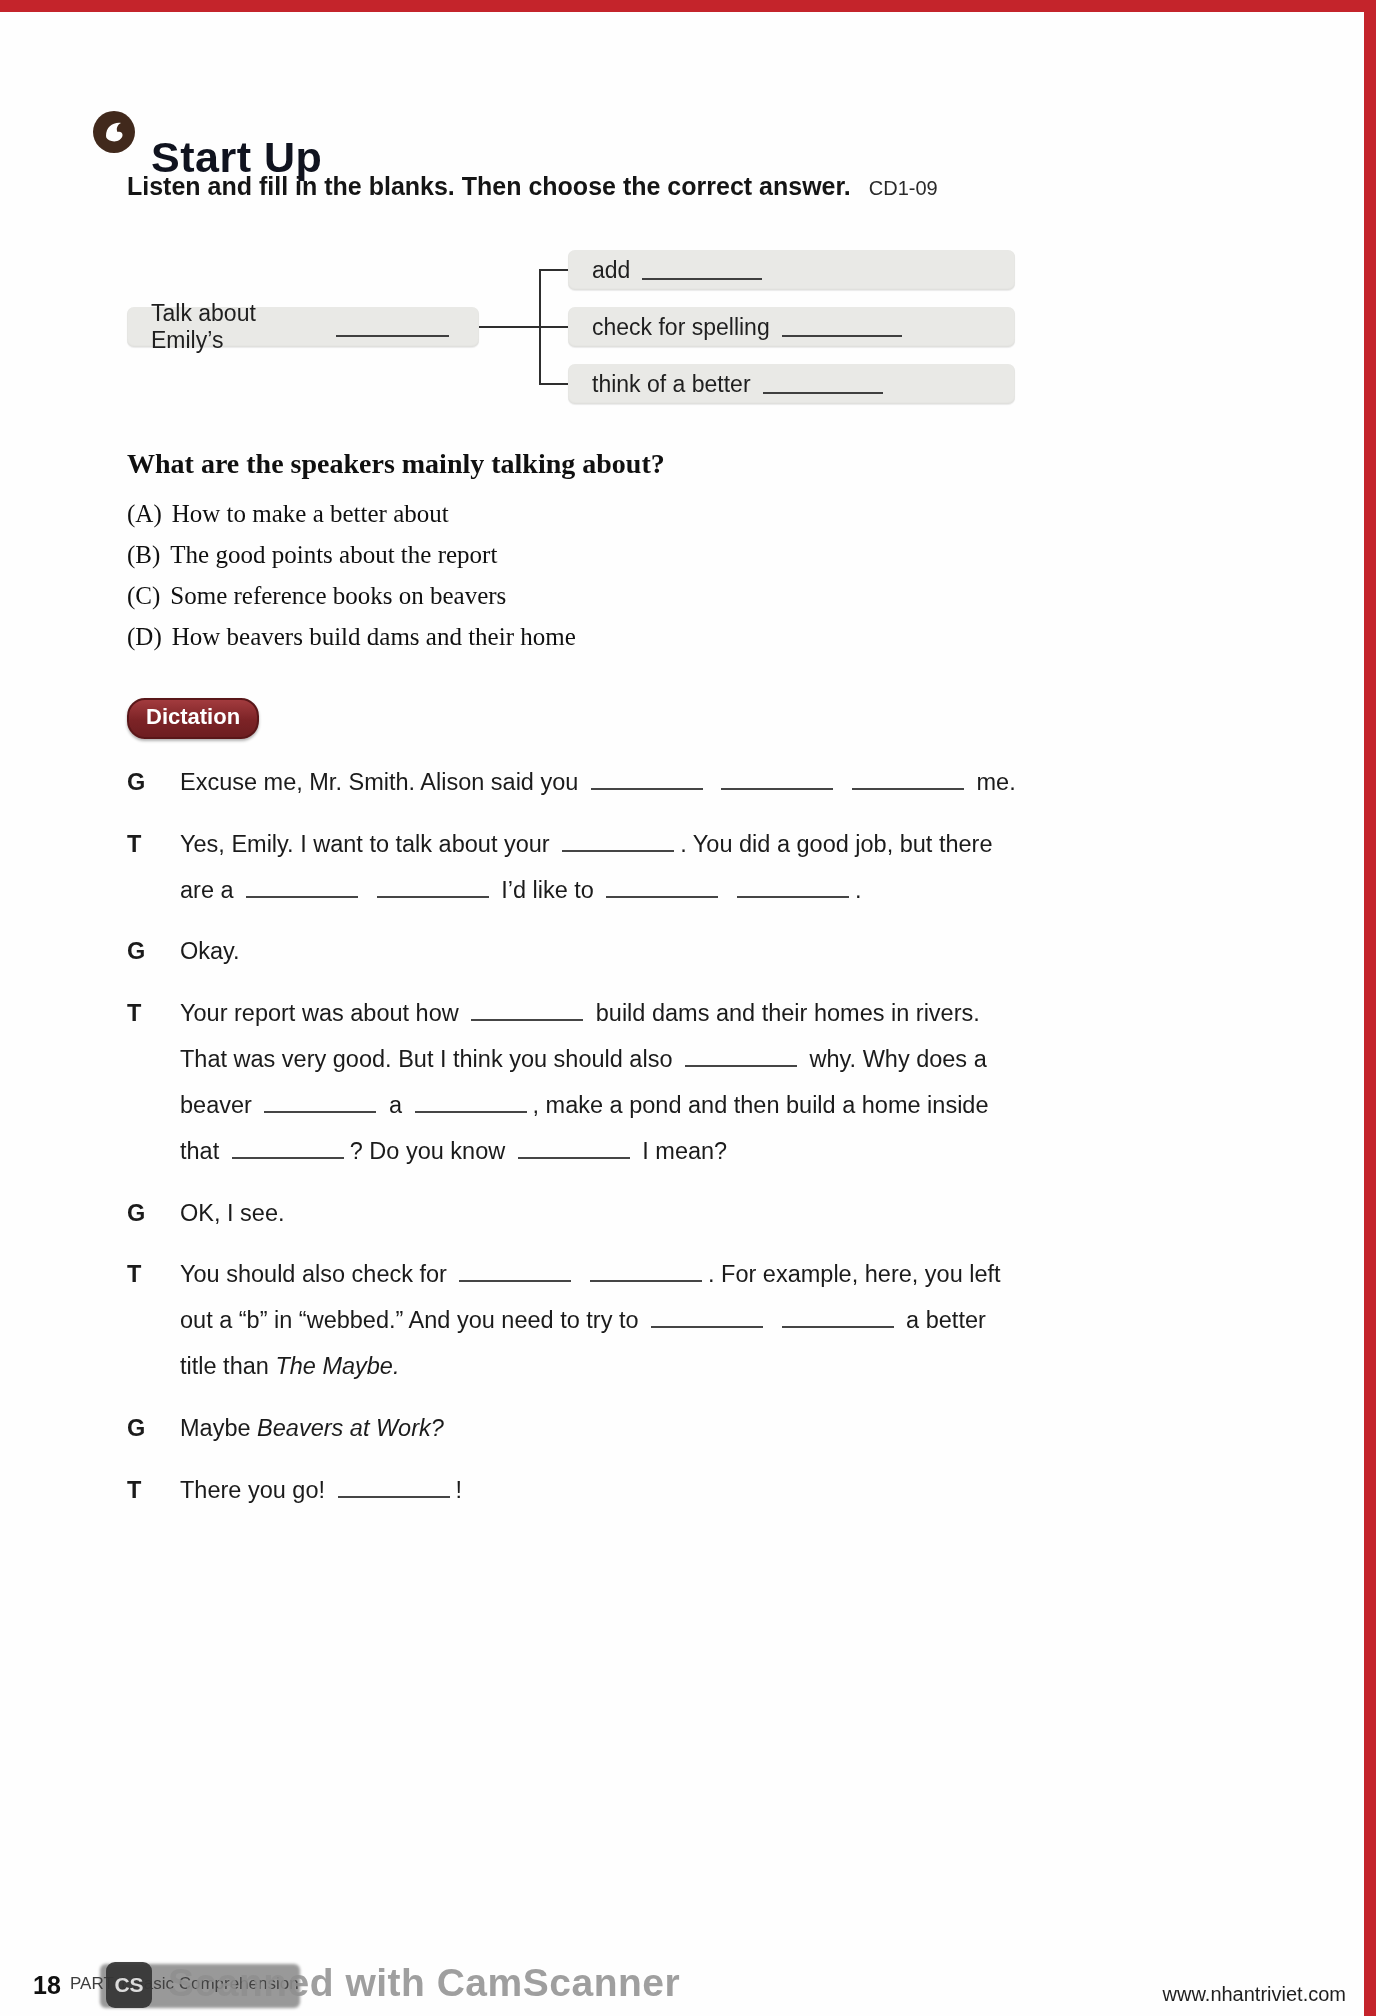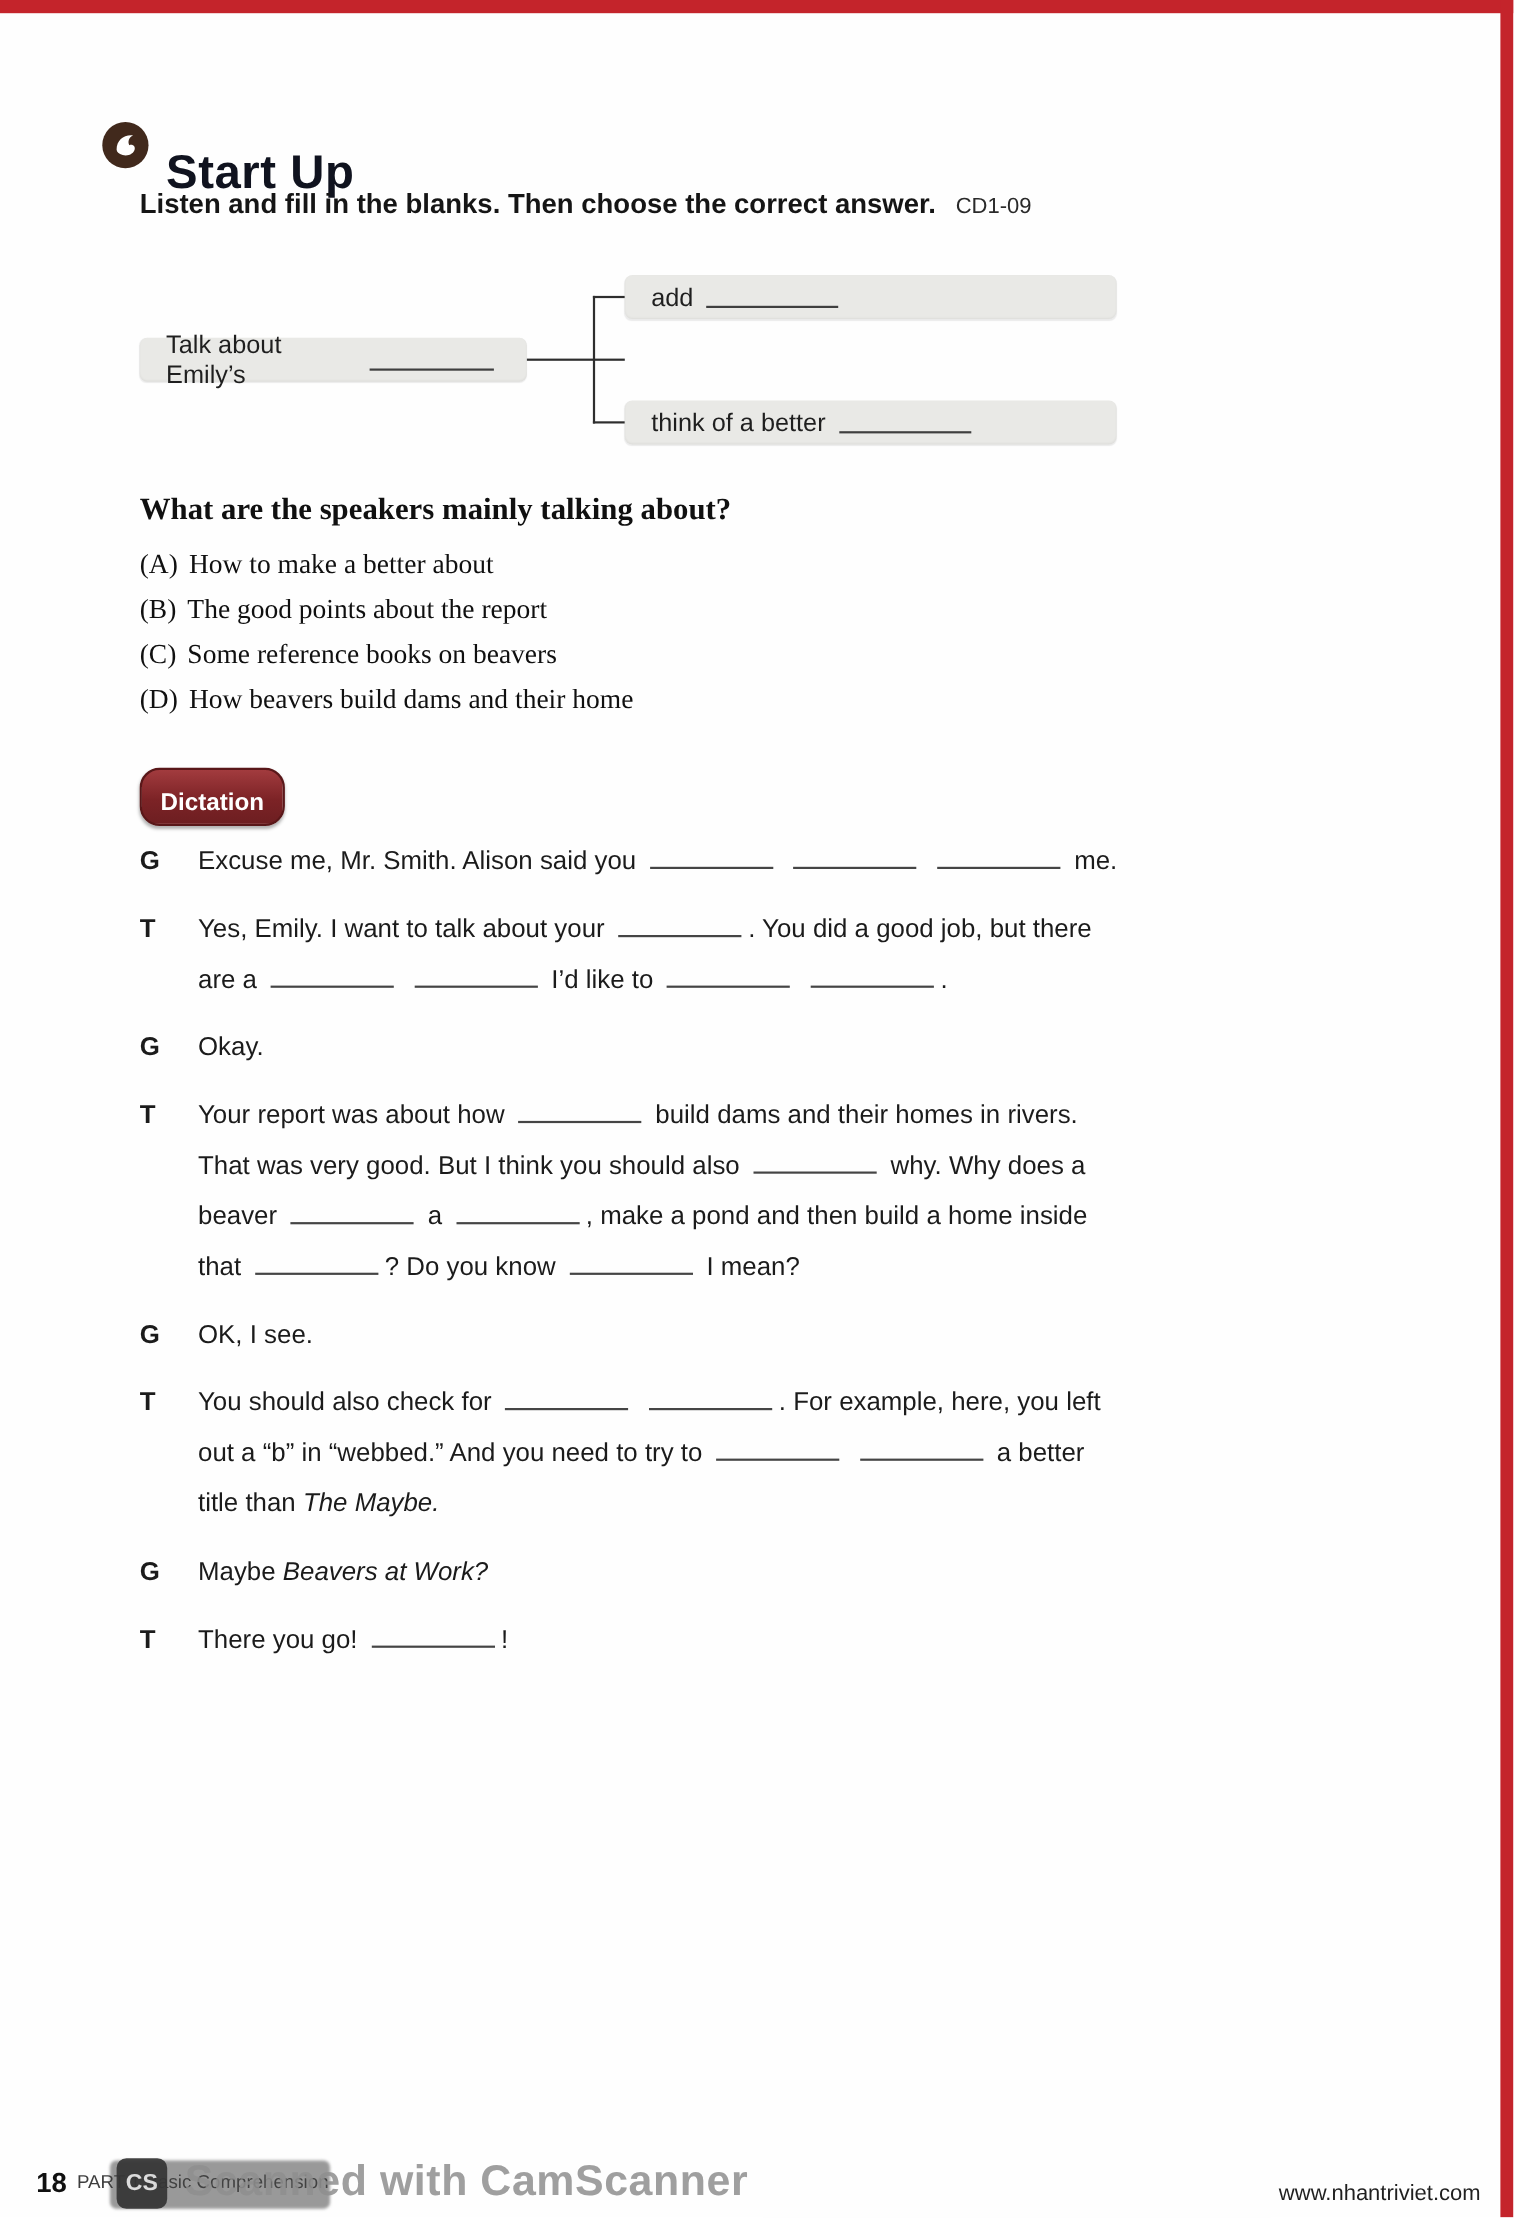--- a/index.html
+++ b/index.html
@@ -56,21 +56,21 @@
     font-family:"Liberation Serif", serif; font-size:25px; color:#101010;
   }
   .choice { margin-bottom:13px; }
   .choice .label { margin-right:10px; }
 
   
   .dictation-badge {
     position:absolute; left:127px; top:698px;
     background:linear-gradient(180deg,#a23b3e 0%, #7c2326 55%, #6d1e21 100%);
     color:#ffffff; font-weight:bold; font-size:22px;
-    padding:16px 17px 7px; border-radius:18px;
+    padding:4px 17px 7px; border-radius:18px;
     border:2px solid #591719; box-shadow:0 2px 3px rgba(0,0,0,0.3);
   }
   .dialogue {
     position:absolute; left:127px; top:760px; width:892px;
     font-size:23.5px; line-height:1.95; color:#1b1b1b;
   }
   .dialogue-row { display:flex; margin-bottom:16px; }
   .speaker { width:53px; flex-shrink:0; font-weight:bold; }
   .dtext { flex:1; }
   .dtext .blank { width:112px; border-color:#454545; }
@@ -124,20 +124,24 @@
       <span class="blank"></span>
     </div>
     <div class="line l-h"></div>
     <div class="line l-v"></div>
     <div class="line l-s0"></div>
     <div class="line l-s2"></div>
     <div class="dbox b0">
       <span>add</span>
       <span class="blank"></span>
     </div>
+    <div class="dbox b1">
+      <span>check for spelling</span>
+      <span class="blank"></span>
+    </div>
     <div class="dbox b2">
       <span>think of a better</span>
       <span class="blank"></span>
     </div>
   </div>
 
   <div class="question">What are the speakers mainly talking about?</div>
   <div class="choices">
     <div class="choice">
       <span class="label">(A)</span><span>How to make a better about</span>

